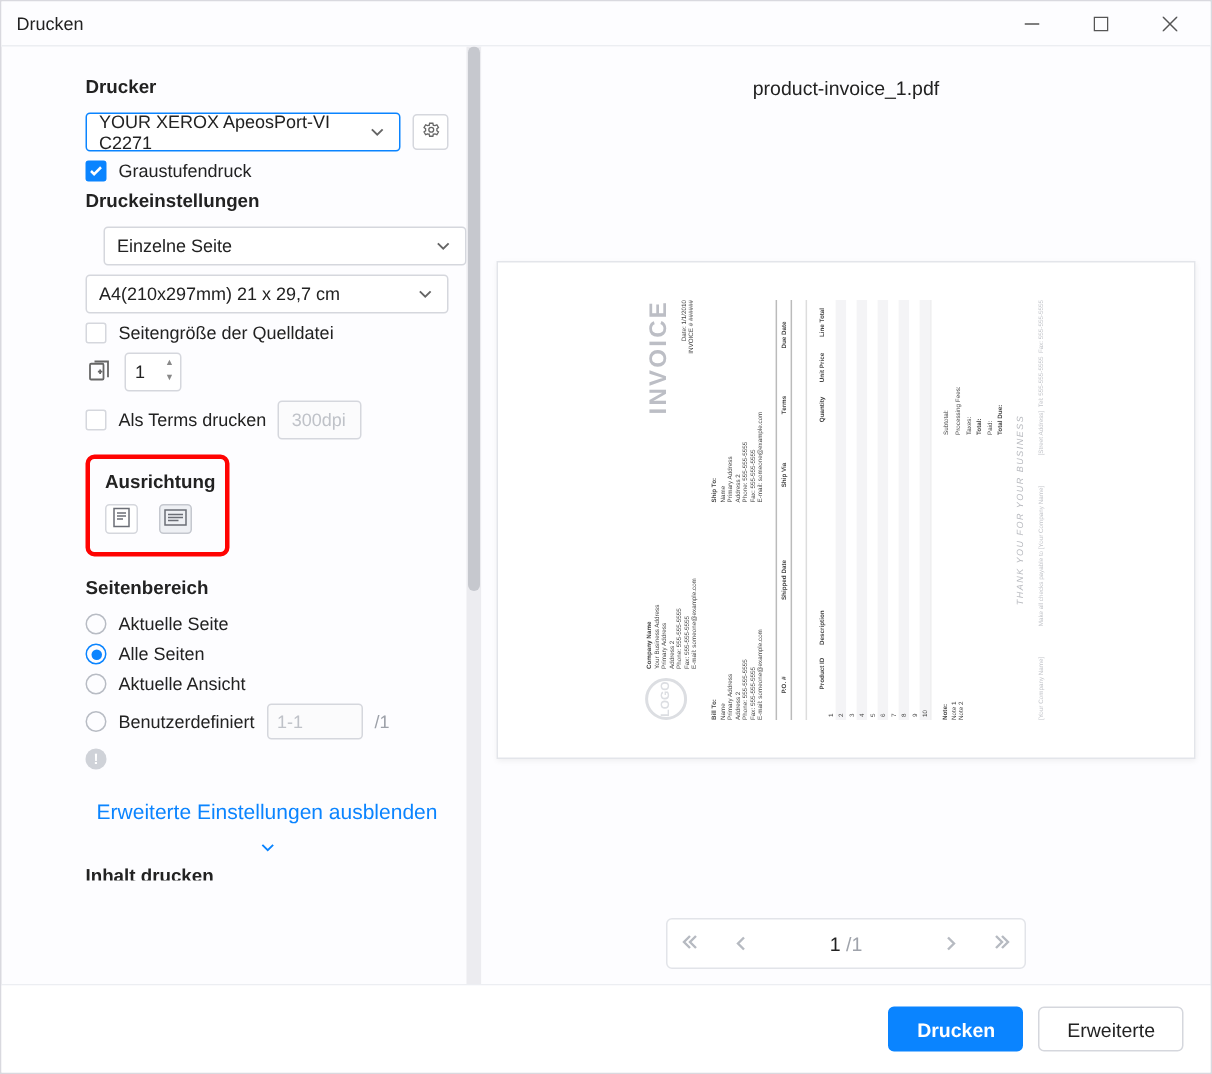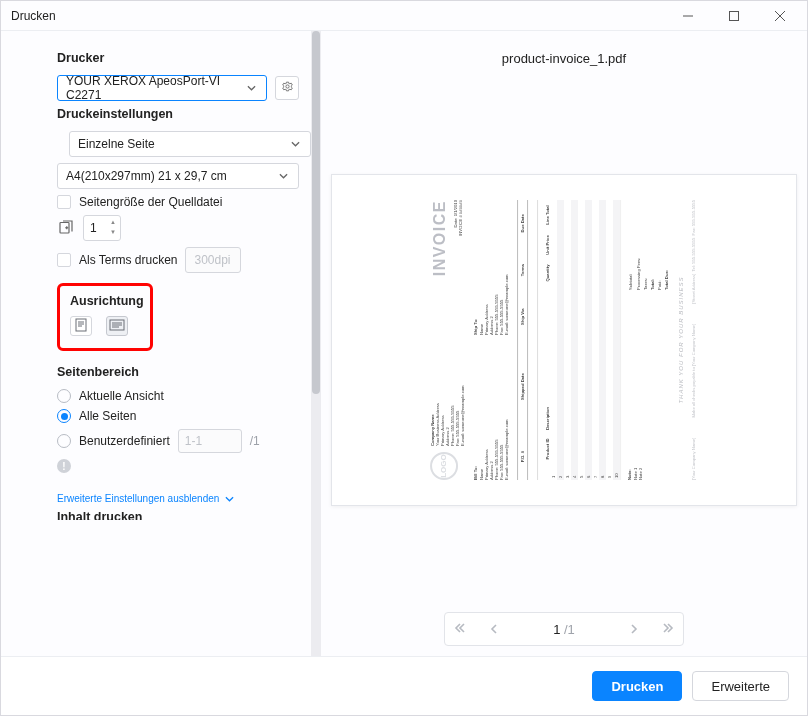--- a/index.html
+++ b/index.html
@@ -174,21 +174,22 @@
     width:14px; height:14px; border-radius:50%;
     background:#cfd2d8; color:#fff;
     display:flex; align-items:center; justify-content:center;
     font-size:10px; font-weight:bold;
     margin-top:6px;
   }
   .link {
     color: var(--accent);
     display:flex; align-items:center; gap:6px;
     margin: 20px 0 2px 0;
-    font-size:10px;
+    font-size:14px;
+    flex-direction:column;
   }
   .clipped-head {
     font-weight:600; font-size:12.5px;
     margin-top:6px;
     height:10px; overflow:hidden;
   }
   
   .preview {
     flex:1;
     display:flex; flex-direction:column;
@@ -337,20 +338,28 @@
         <div class="icon-btn-sq">
           <span>
             <svg width="13" height="13" viewBox="0 0 24 24" fill="none" stroke="currentColor" stroke-width="1.6">
                 <circle cx="12" cy="12" r="3"></circle>
                 <path d="M19 12a7 7 0 0 0-.1-1.2l2-1.5-2-3.4-2.3.9a7 7 0 0 0-2-.1L14 4h-4l-.6 2.7a7 7 0 0 0-2 .1l-2.3-.9-2 3.4 2 1.5A7 7 0 0 0 5 12a7 7 0 0 0 .1 1.2l-2 1.5 2 3.4 2.3-.9a7 7 0 0 0 2 .1L10 20h4l.6-2.7a7 7 0 0 0 2-.1l2.3.9 2-3.4-2-1.5A7 7 0 0 0 19 12z"></path>
               </svg>
           </span>
         </div>
       </div>
 
+      <div class="row">
+        <span class="checkbox checked">
+          <svg width="10" height="10" viewBox="0 0 12 12">
+              <path d="M2 6l2.5 2.5L10 3" fill="none" stroke="#fff" stroke-width="2"></path>
+            </svg>
+        </span>
+        <span class="label">Graustufendruck</span>
+      </div>
 
       <div class="section-head" style="margin-top:4px">Druckeinstellungen</div>
 
       <div class="select-like w-full" style="margin:6px 12px">
         <span>Einzelne Seite</span>
         <span class="chev">
             <svg width="9" height="6" viewBox="0 0 10 6">
               <path d="M1 1l4 4 4-4" fill="none" stroke="currentColor" stroke-width="1.4"></path>
             </svg>
           </span>
@@ -419,25 +428,29 @@
                 </svg>
             </span>
           </div>
         </div>
       </div>
 
       <div class="section-head">Seitenbereich</div>
 
       <div class="row">
         <span class="radio"></span>
-        <span class="label">Aktuelle Ansicht</span>
+        <span class="label">Aktuelle Seite</span>
       </div>
       <div class="row">
         <span class="radio checked"></span>
         <span class="label">Alle Seiten</span>
+      </div>
+      <div class="row">
+        <span class="radio"></span>
+        <span class="label">Aktuelle Ansicht</span>
       </div>
       <div class="row">
         <span class="radio"></span>
         <span class="label">Benutzerdefiniert</span>
         <div class="range-input">
           <span>1-1</span>
         </div>
         <span class="slash-total">/1</span>
       </div>
 

